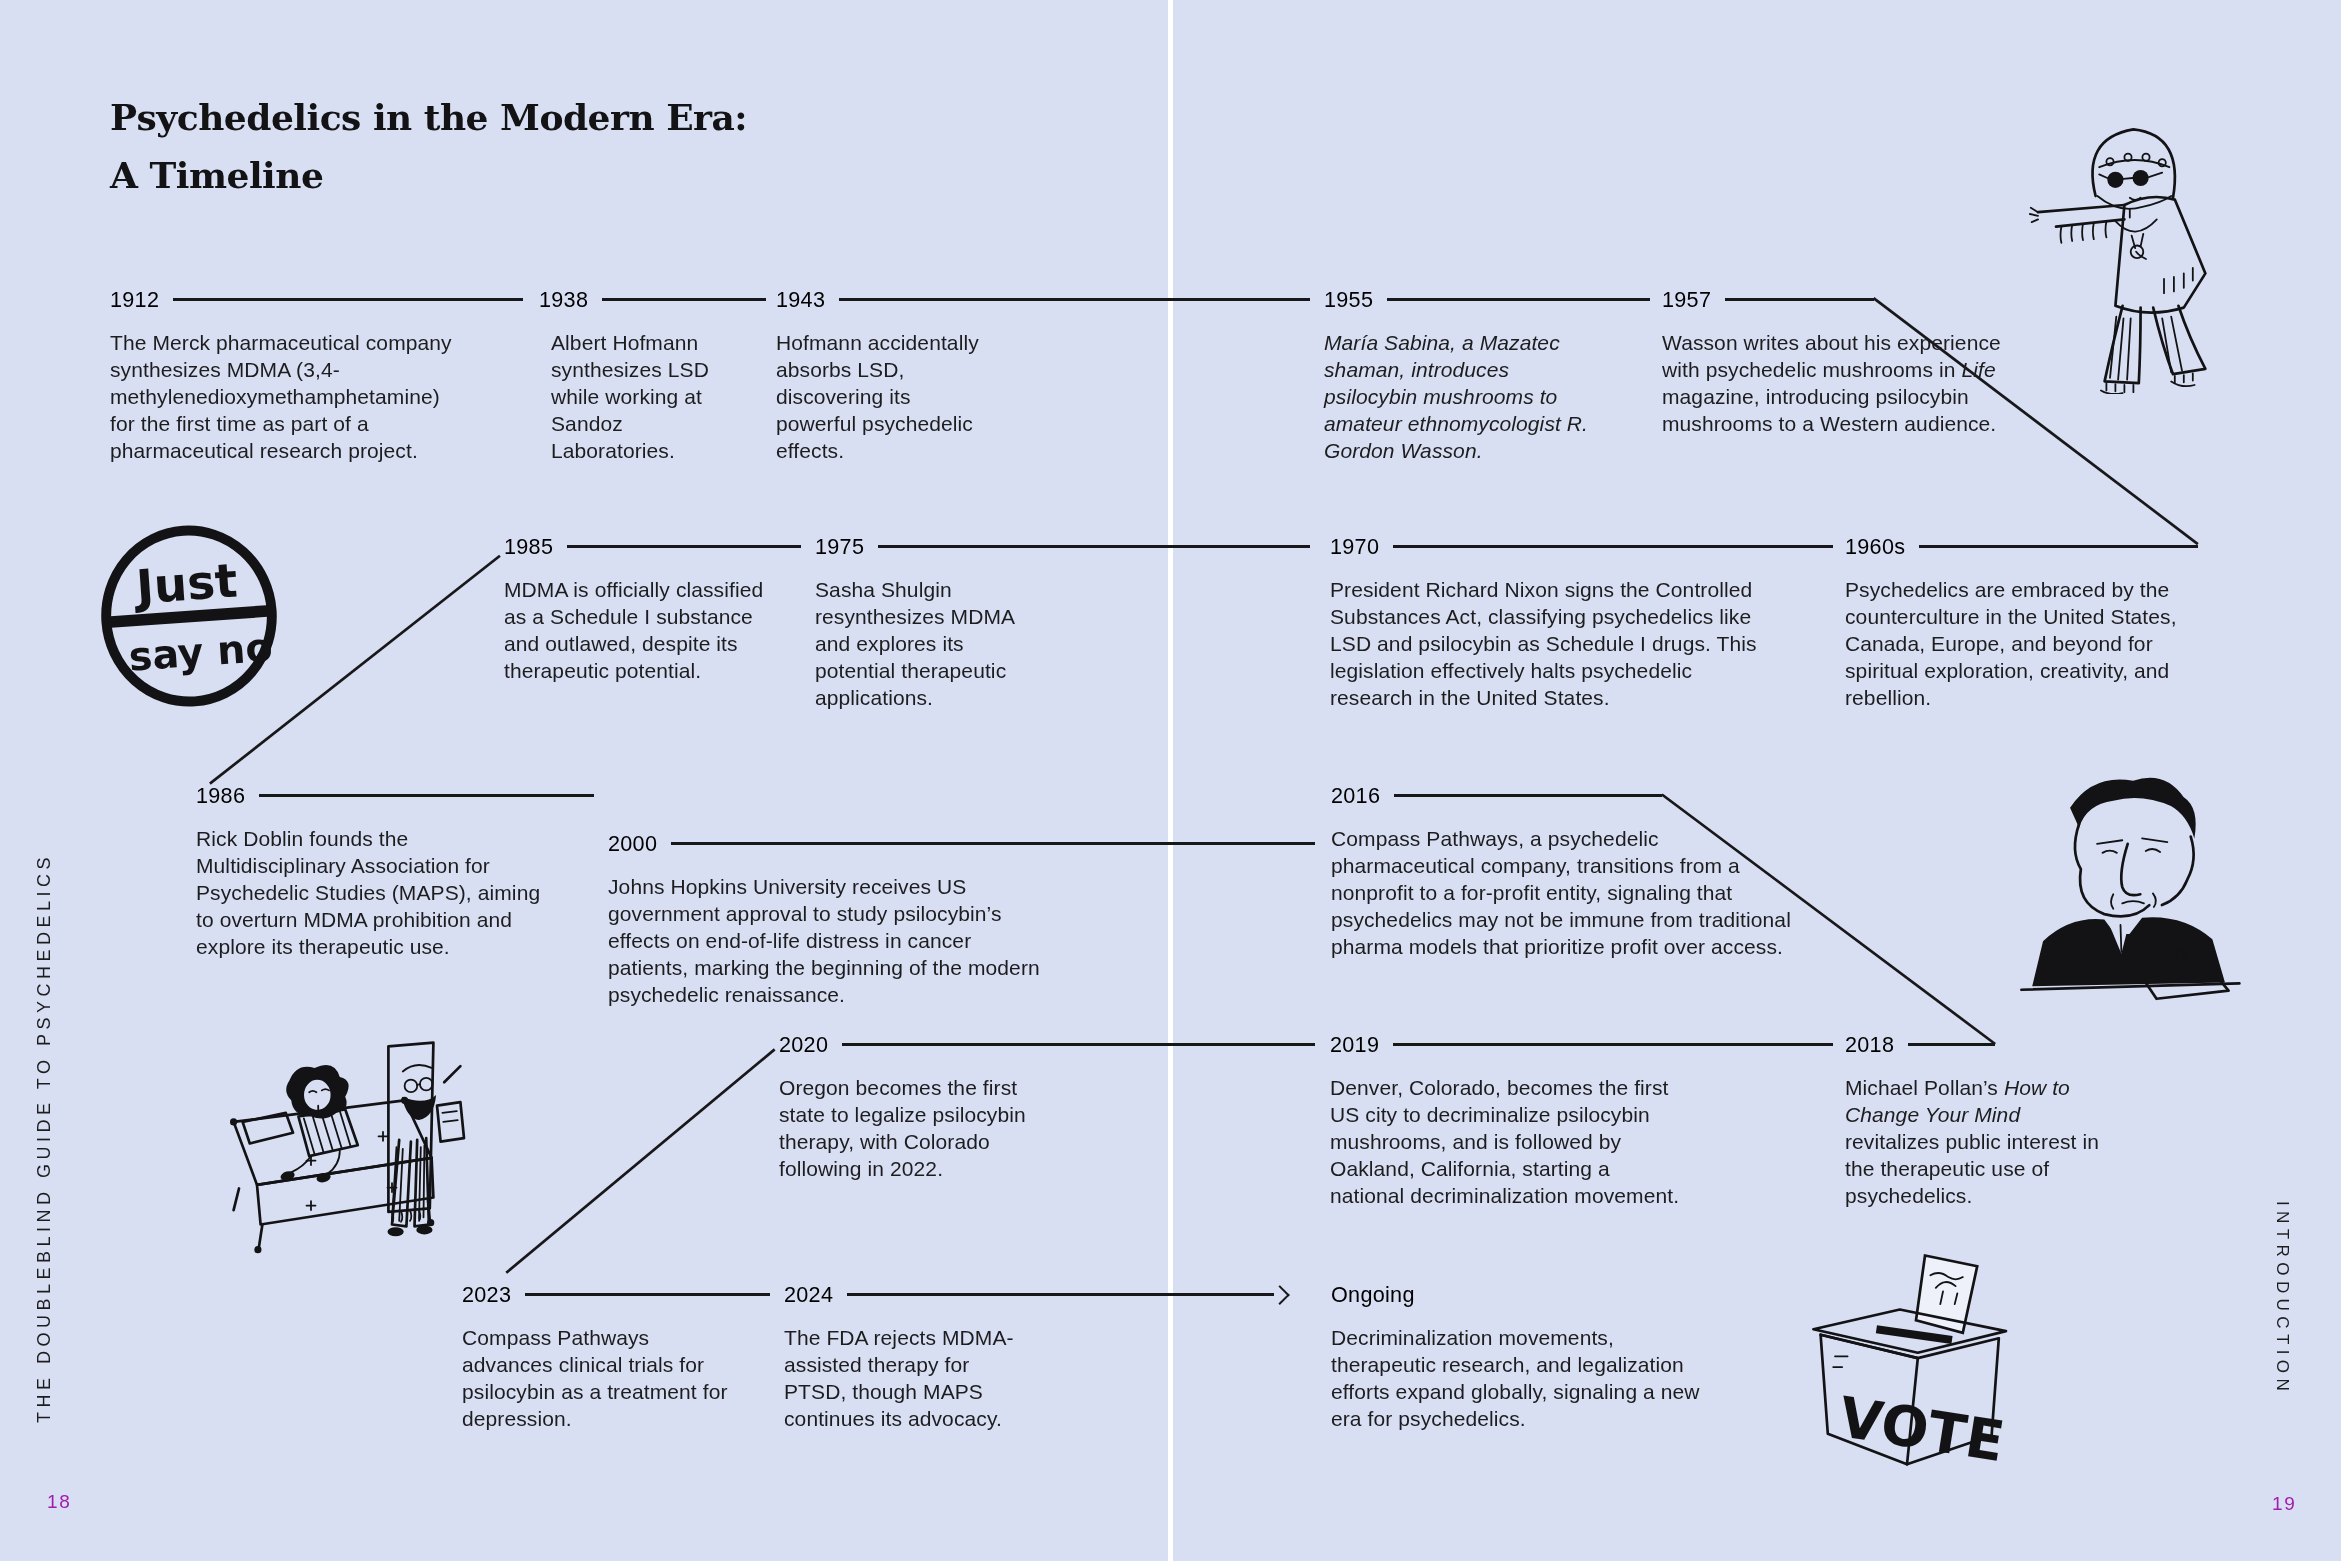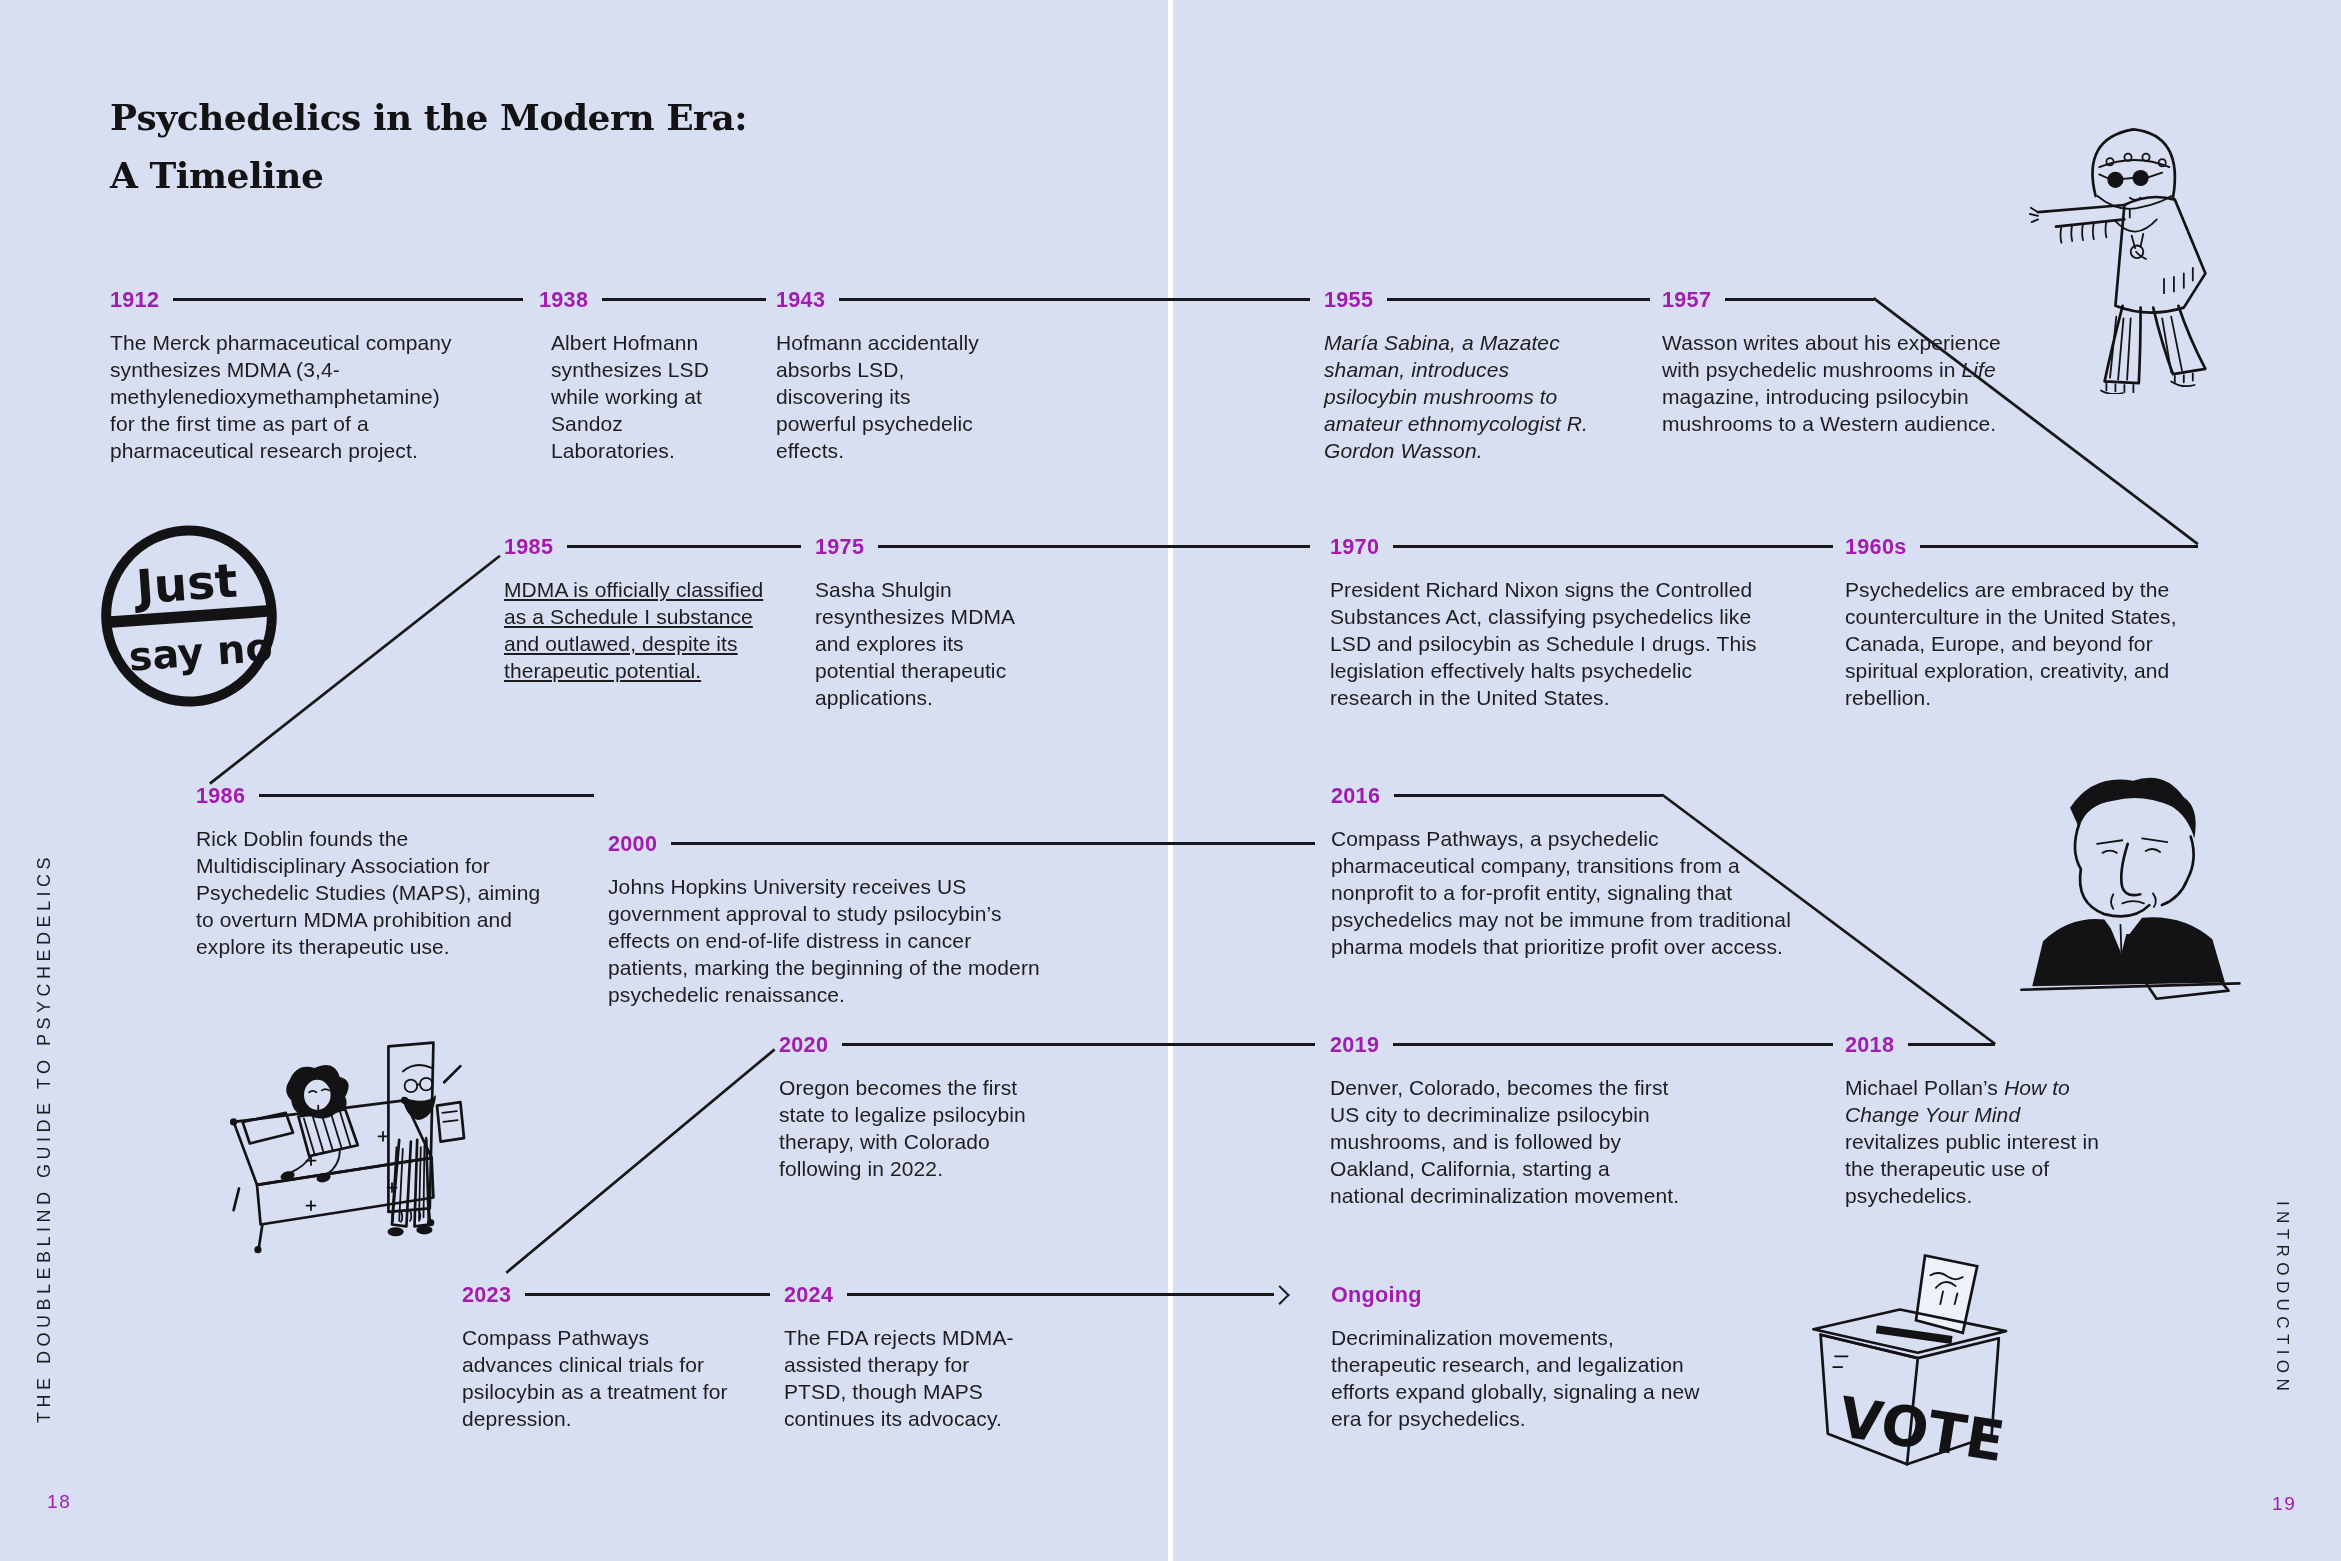--- a/index.html
+++ b/index.html
@@ -12,21 +12,21 @@
   .gutter{position:absolute;top:0;width:4.5px;height:1561px;background:#ffffff;left:1168px;z-index:2;}
   .lines-layer{position:absolute;left:0;top:0;z-index:1;}
   .content-layer{position:absolute;left:0;top:0;width:100%;height:100%;z-index:3;}
   .page-title{
     position:absolute;left:110px;top:88px;
     font-family:"DejaVu Serif", serif;font-weight:700;
     font-size:36px;line-height:58px;letter-spacing:-0.5px;color:#131316;
   }
   .entry{position:absolute;}
   .yr-row{display:flex;align-items:center;height:27px;gap:13.5px;}
-  .yr{font-size:21.6px;font-weight:700;letter-spacing:0.3px;color:#a21caf;white-space:nowrap;}
+  .yr{font-size:21.6px;font-weight:400;letter-spacing:0.3px;color:#000000;white-space:nowrap;}
   .rule{flex:1;height:2.7px;background:#18181a;}
   .chev{width:11.7px;height:11.7px;border-top:2.7px solid #18181a;border-right:2.7px solid #18181a;transform:rotate(45deg);margin-left:-14.4px;flex:none;}
   .body{margin-top:16px;font-size:21px;line-height:27px;letter-spacing:0.1px;color:#1d1d20;}
   .body em{font-style:italic;}
   .spine{
     position:absolute;font-size:18px;letter-spacing:4.5px;color:#1d1d20;
     writing-mode:vertical-rl;white-space:nowrap;
   }
   .spine.left{left:34px;top:838px;height:585px;transform:rotate(180deg);}
   .spine.right{left:2272px;top:1201px;height:252px;letter-spacing:5.4px;font-size:17px;}
@@ -93,21 +93,21 @@
             <span class="yr">1957</span>
             <span class="rule"></span>
           </div>
           <div class="body" style="width: 342px;"><span>Wasson writes about his experience with psychedelic mushrooms in </span><em>Life</em><span> magazine, introducing psilocybin mushrooms to a Western audience.</span></div>
         </div>
         <div class="entry" style="left: 504px; top: 533px; width: 297px;">
           <div class="yr-row">
             <span class="yr">1985</span>
             <span class="rule"></span>
           </div>
-          <div class="body" style="width: 270px; text-decoration: underline;"><span>MDMA is officially classified as a Schedule I substance and outlawed, despite its therapeutic potential.</span></div>
+          <div class="body" style="width: 270px;"><span>MDMA is officially classified as a Schedule I substance and outlawed, despite its therapeutic potential.</span></div>
         </div>
         <div class="entry" style="left: 815px; top: 533px; width: 495px;">
           <div class="yr-row">
             <span class="yr">1975</span>
             <span class="rule"></span>
           </div>
           <div class="body" style="width: 221px;"><span>Sasha Shulgin resynthesizes MDMA and explores its potential therapeutic applications.</span></div>
         </div>
         <div class="entry" style="left: 1330px; top: 533px; width: 503px;">
           <div class="yr-row">

